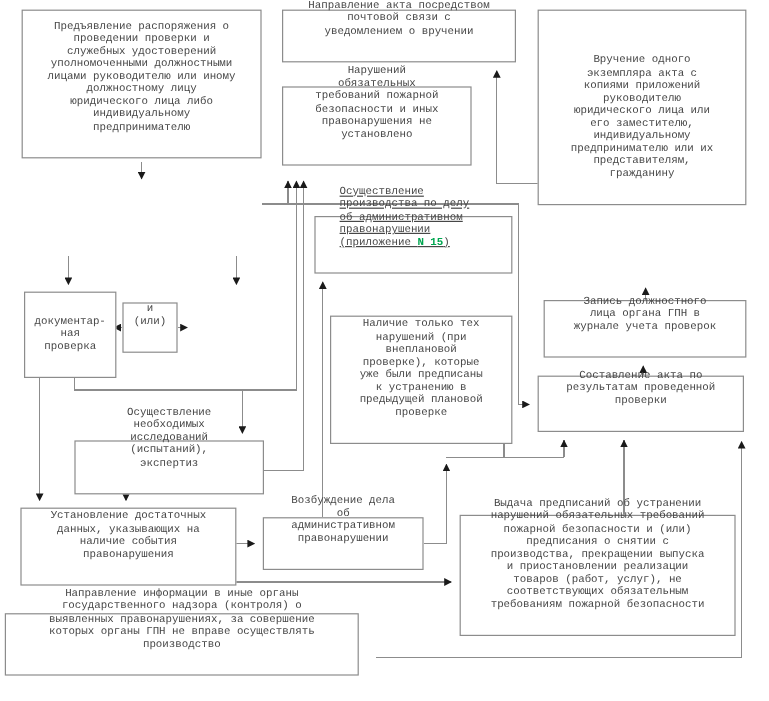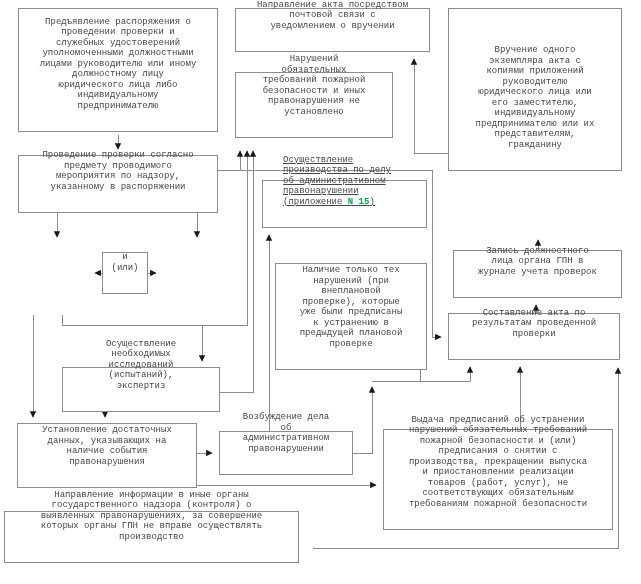--- a/index.html
+++ b/index.html
@@ -61,23 +61,20 @@
   </div>
 
   <div class="box" style="left:235px;top:8px;width:195px;height:44px">
     <span>Направление акта посредством почтовой связи с уведомлением о вручении</span>
   </div>
 
   <div class="box" style="left:448px;top:8px;width:174px;height:163px">
     <span>Вручение одного экземпляра акта с копиями приложений руководителю юридического лица или его заместителю, индивидуальному предпринимателю или их представителям, гражданину</span>
   </div>
 
-  <div class="box" style="left:18px;top:155px;width:200px;height:58px">
-    <span>Проведение проверки согласно предмету проводимого мероприятия по надзору, указанному в распоряжении</span>
-  </div>
 
   <div class="box" style="left:235px;top:72px;width:158px;height:66px">
     <span>Нарушений обязательных требований пожарной безопасности и иных правонарушения не установлено</span>
   </div>
 
   <div class="box left" style="left:262px;top:180px;width:165px;height:48px">
     <span><span>Осуществление производства по делу об административном правонарушении (приложение </span><span class="link">N 15</span><span>)</span></span>
   </div>
 
 
@@ -86,20 +83,23 @@
   </div>
 
   <div class="box" style="left:448px;top:313px;width:172px;height:47px">
     <span>Составление акта по результатам проведенной проверки</span>
   </div>
 
   <div class="box" style="left:275px;top:263px;width:152px;height:107px">
     <span>Наличие только тех нарушений (при внеплановой проверке), которые уже были предписаны к устранению в предыдущей плановой проверке</span>
   </div>
 
+  <div class="box" style="left:20px;top:243px;width:77px;height:72px">
+    <span>документар-ная проверка</span>
+  </div>
 
   <div class="box" style="left:102px;top:252px;width:46px;height:42px">
     <span>и (или)</span>
   </div>
 
 
   <div class="box" style="left:62px;top:367px;width:158px;height:45px">
     <span>Осуществление необходимых исследований (испытаний), экспертиз</span>
   </div>
 

